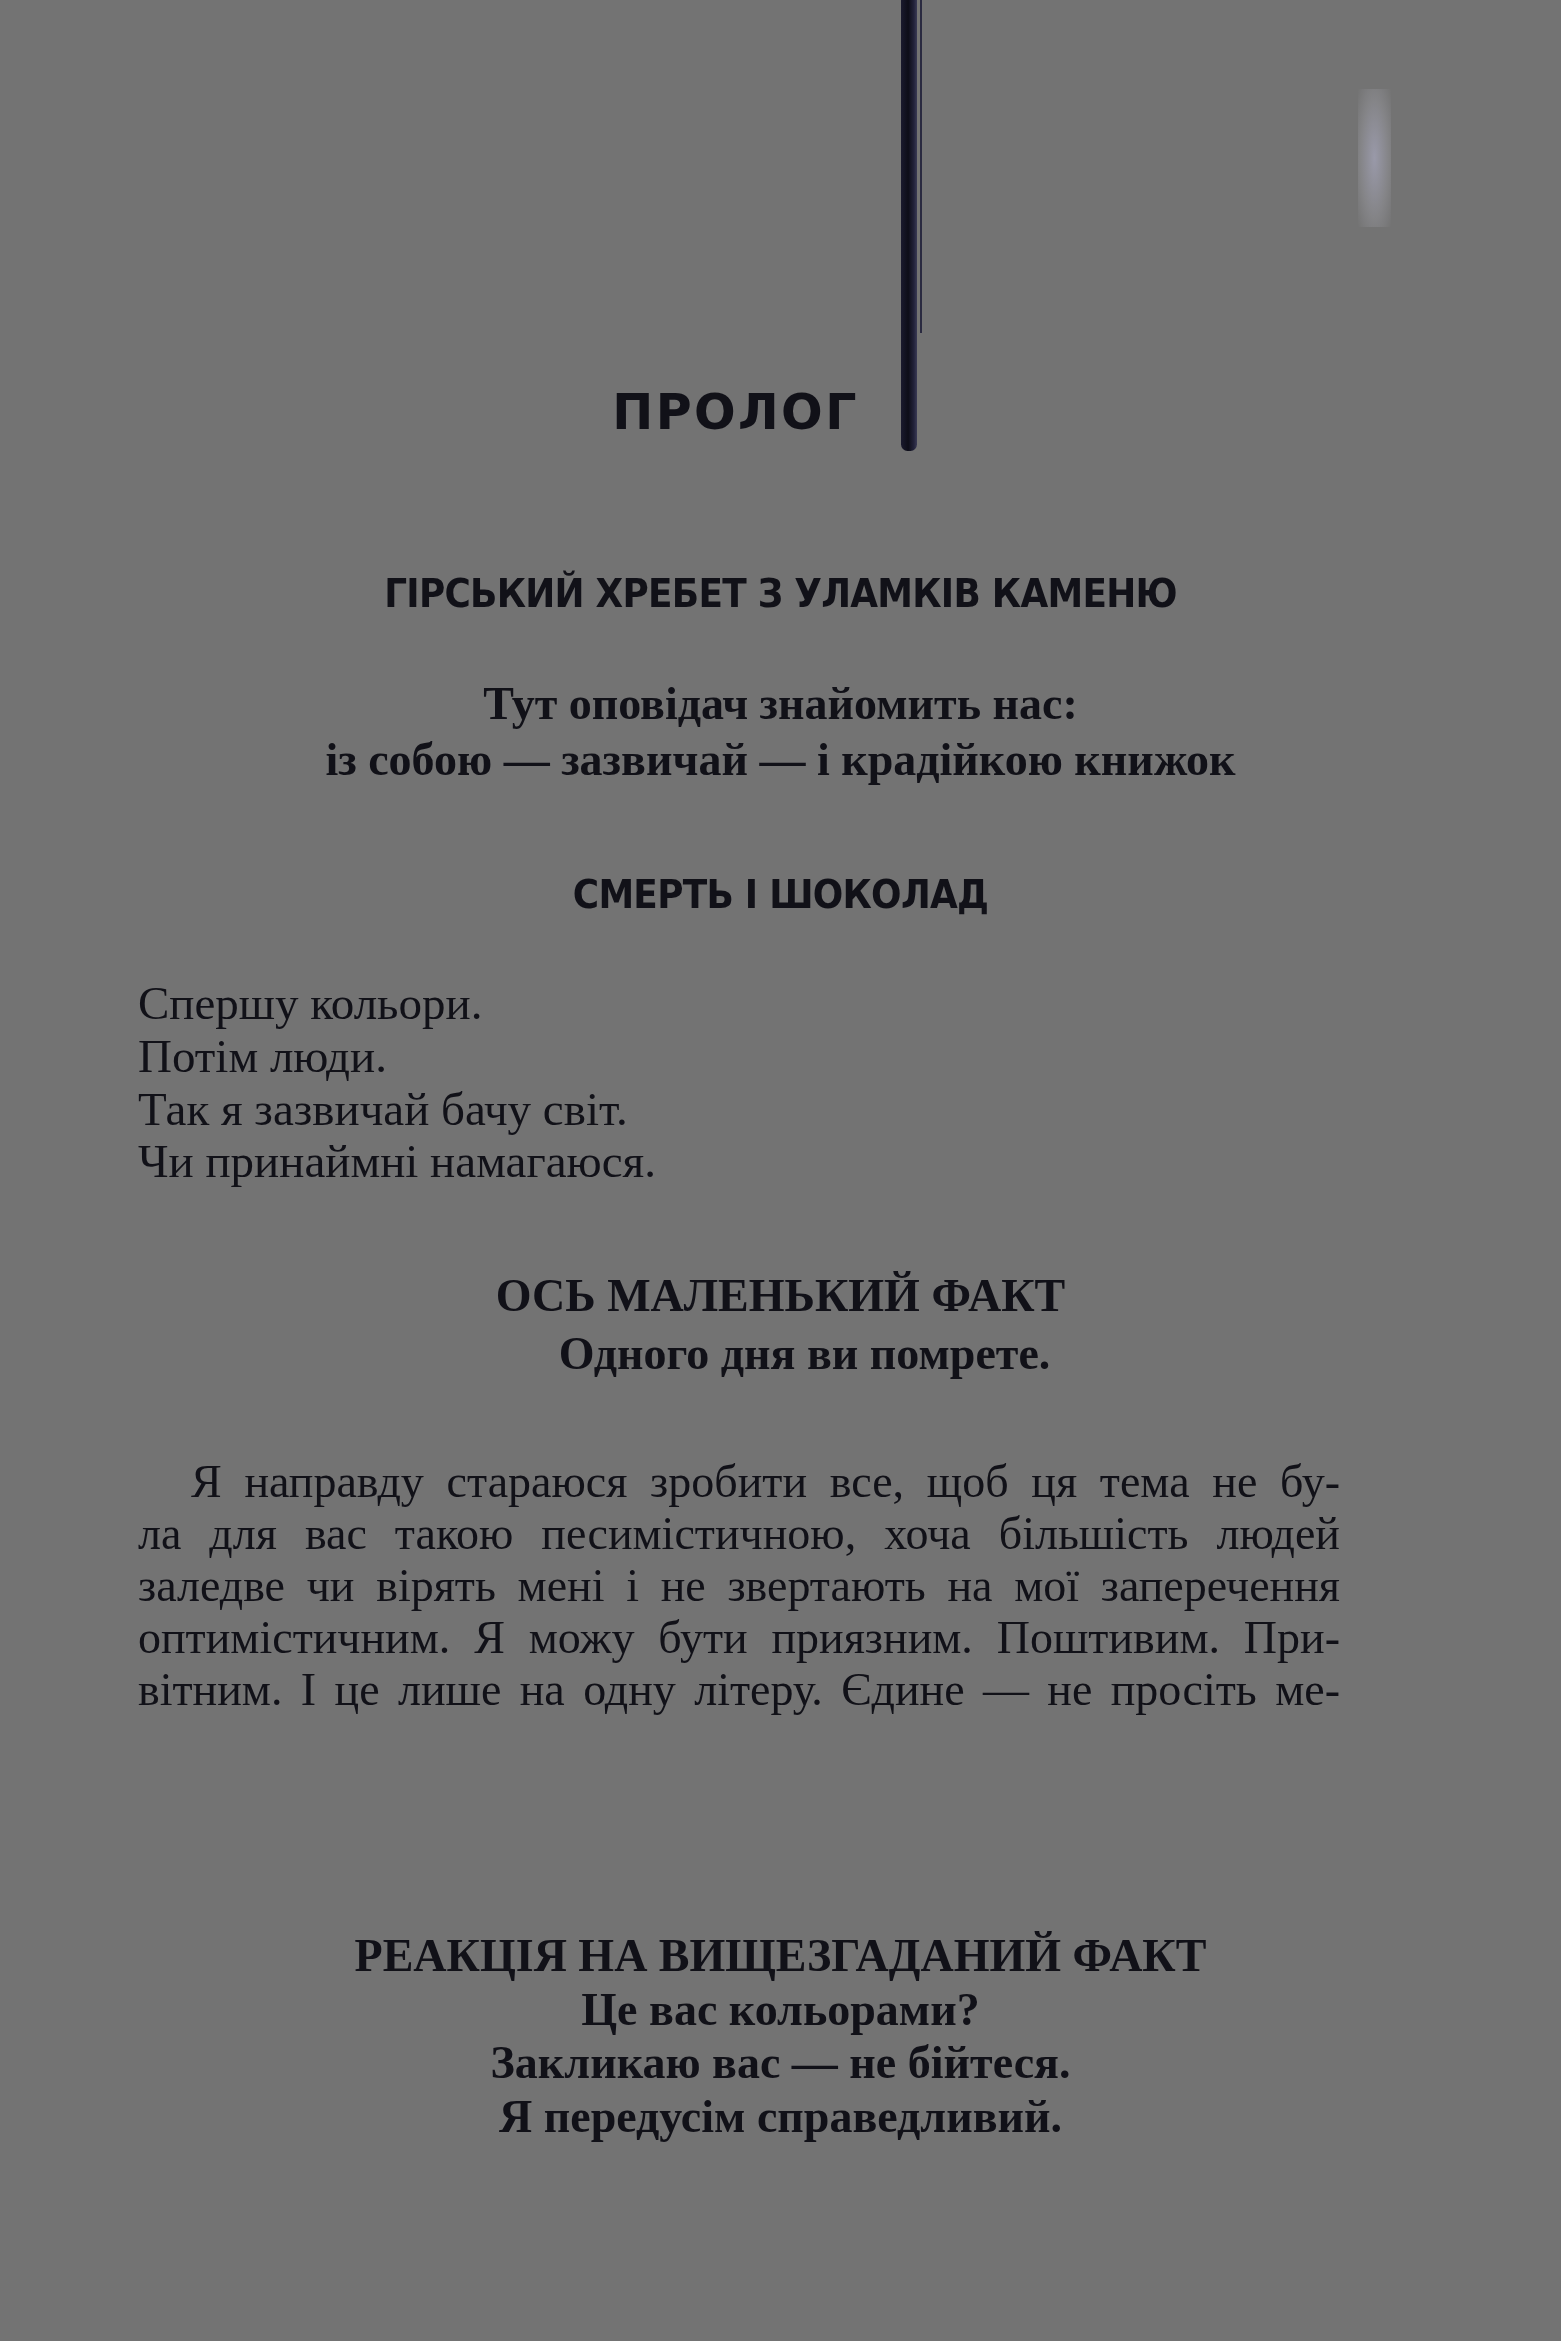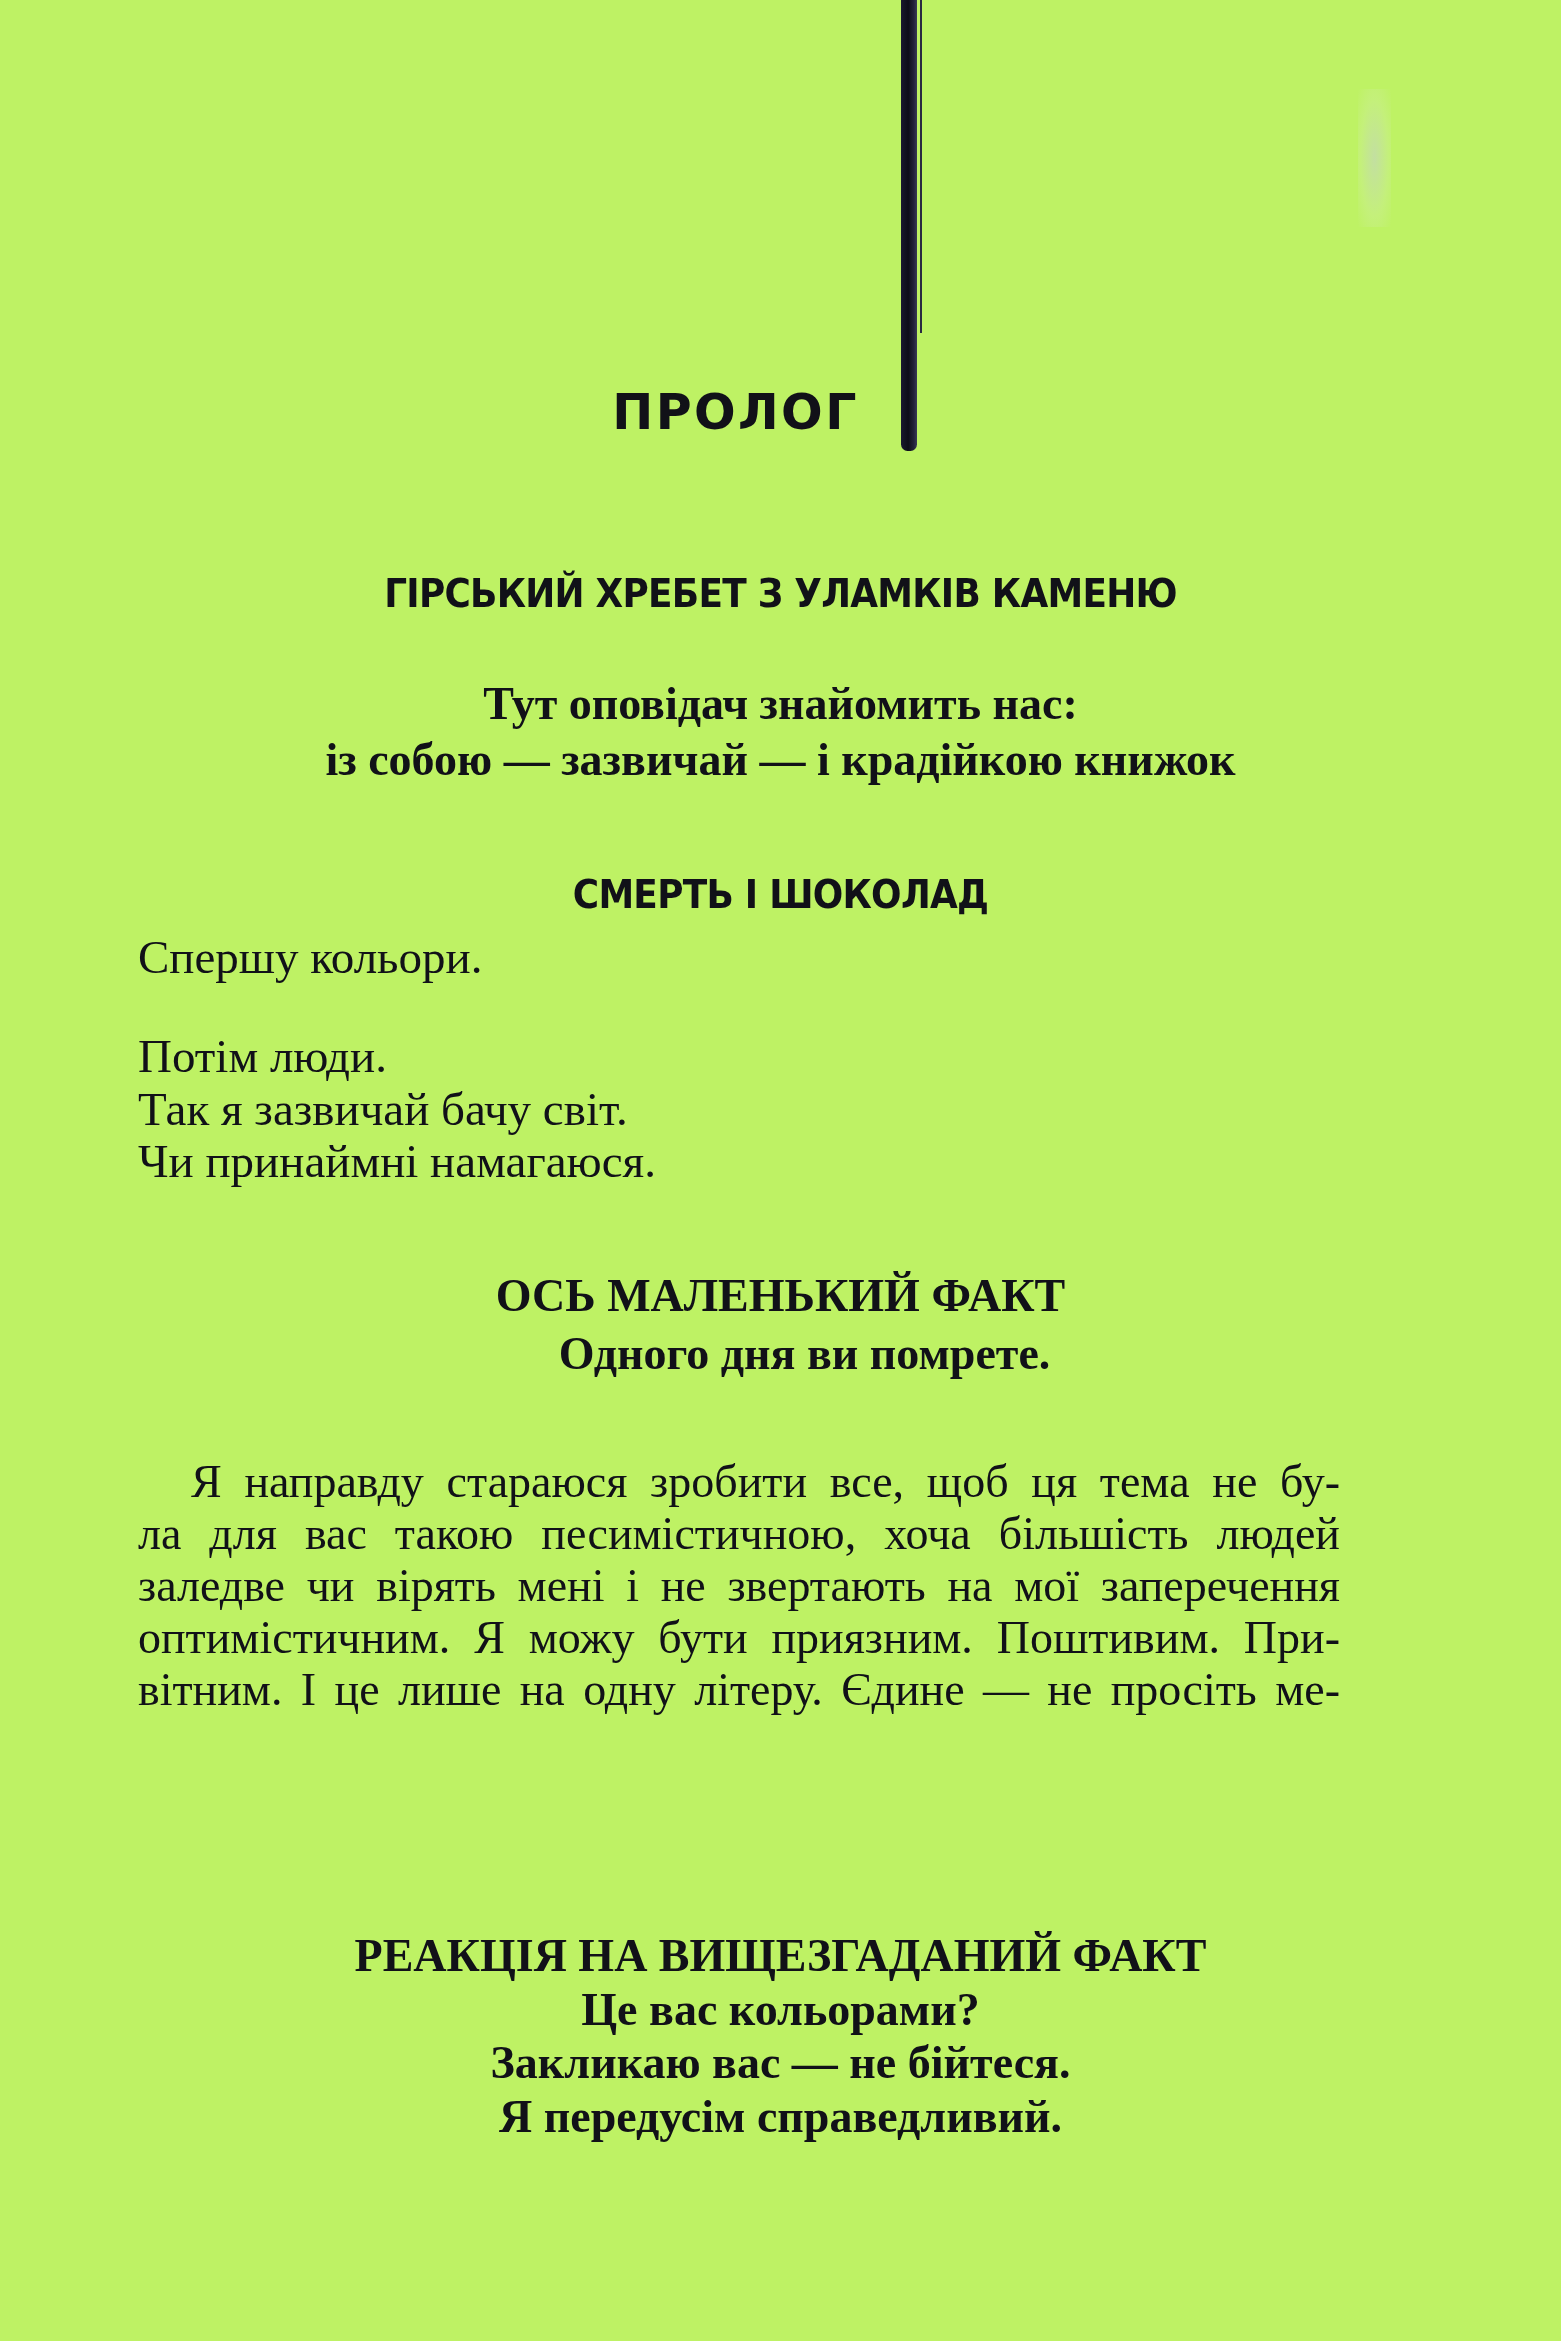--- a/index.html
+++ b/index.html
@@ -12,21 +12,21 @@
       height: 2342px;
       position: relative;
       overflow: hidden;
       color: #111118;
       font-family: "Liberation Serif", "DejaVu Serif", serif;
     }
     .page {
       position: absolute;
       left: 0; top: 0;
       width: 1561px; height: 2342px;
-      background: #bef264;
+      background: #737373;
     }
     .bar {
       position: absolute;
       left: 901px;
       top: 0;
       width: 16.3px;
       height: 451px;
       background: linear-gradient(to right, #1a1a2e 0%, #0d0d18 45%, #22223a 80%, #3a3a55 100%);
       border-bottom-left-radius: 6.5px;
       border-bottom-right-radius: 6.5px;
@@ -120,21 +120,21 @@
   <div class="bar-thin"></div>
   <div class="smudge"></div>
 
   <div class="line chapter-title">ПРОЛОГ</div>
 
   <div class="line center section-sans" style="top:571px;">ГІРСЬКИЙ ХРЕБЕТ З УЛАМКІВ КАМЕНЮ</div>
   <div class="line center subtitle-bold" style="top:677px;">Тут оповідач знайомить нас:</div>
   <div class="line center subtitle-bold" style="top:733px;">із собою — зазвичай — і крадійкою книжок</div>
 
   <div class="line center section-sans" style="top:872px;">СМЕРТЬ І ШОКОЛАД</div>
-  <div class="line verse" style="top:930px;text-align:right;">Спершу кольори.</div>
+  <div class="line verse" style="top:976px;text-align:right;">Спершу кольори.</div>
   <div class="line verse" style="top:1029px;">Потім люди.</div>
   <div class="line verse" style="top:1082px;text-align:center;">Так я зазвичай бачу світ.</div>
   <div class="line verse" style="top:1134px;">Чи принаймні намагаюся.</div>
 
   <div class="line center section-serif" style="top:1269px;">ОСЬ МАЛЕНЬКИЙ ФАКТ</div>
   <div class="line center section-serif" style="top:1327px;margin-left:24px;">Одного дня ви помрете.</div>
 
   <div class="body-para">
     <span class="bl first">Я направду стараюся зробити все, щоб ця тема не бу-</span>
     <span class="bl rest">ла для вас такою песимістичною, хоча більшість людей</span>

